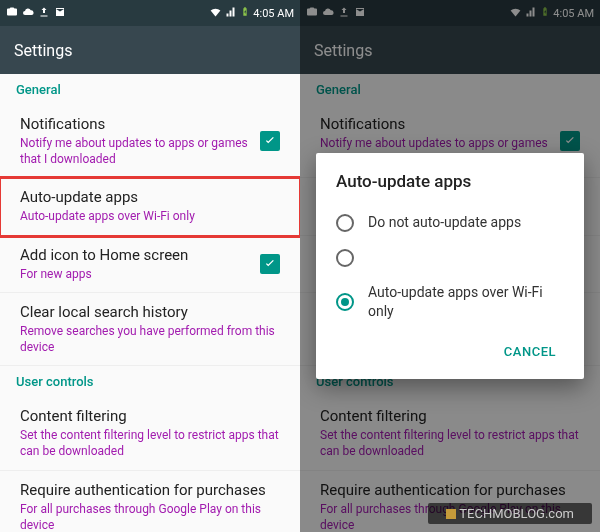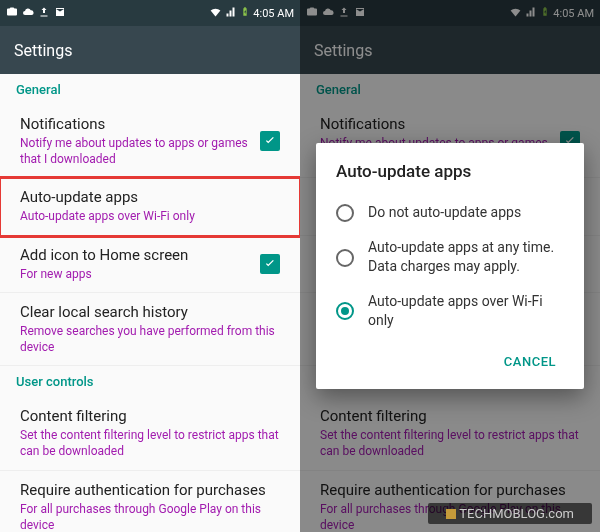--- a/index.html
+++ b/index.html
@@ -212,21 +212,20 @@
 
   <div class="overlay">
     <div class="dialog">
       <div class="dtitle">Auto-update apps</div>
       <div class="opt">
         <div class="radio"></div>
         <div class="lbl">Do not auto-update apps</div>
       </div>
       <div class="opt">
         <div class="radio"></div>
-        <div class="lbl">Auto-update apps at any time. Data charges may apply.</div>
       </div>
       <div class="opt">
         <div class="radio sel"></div>
         <div class="lbl">Auto-update apps over Wi-Fi only</div>
       </div>
       <div class="actions">
         <button class="cancel">CANCEL</button>
       </div>
     </div>
   </div>

